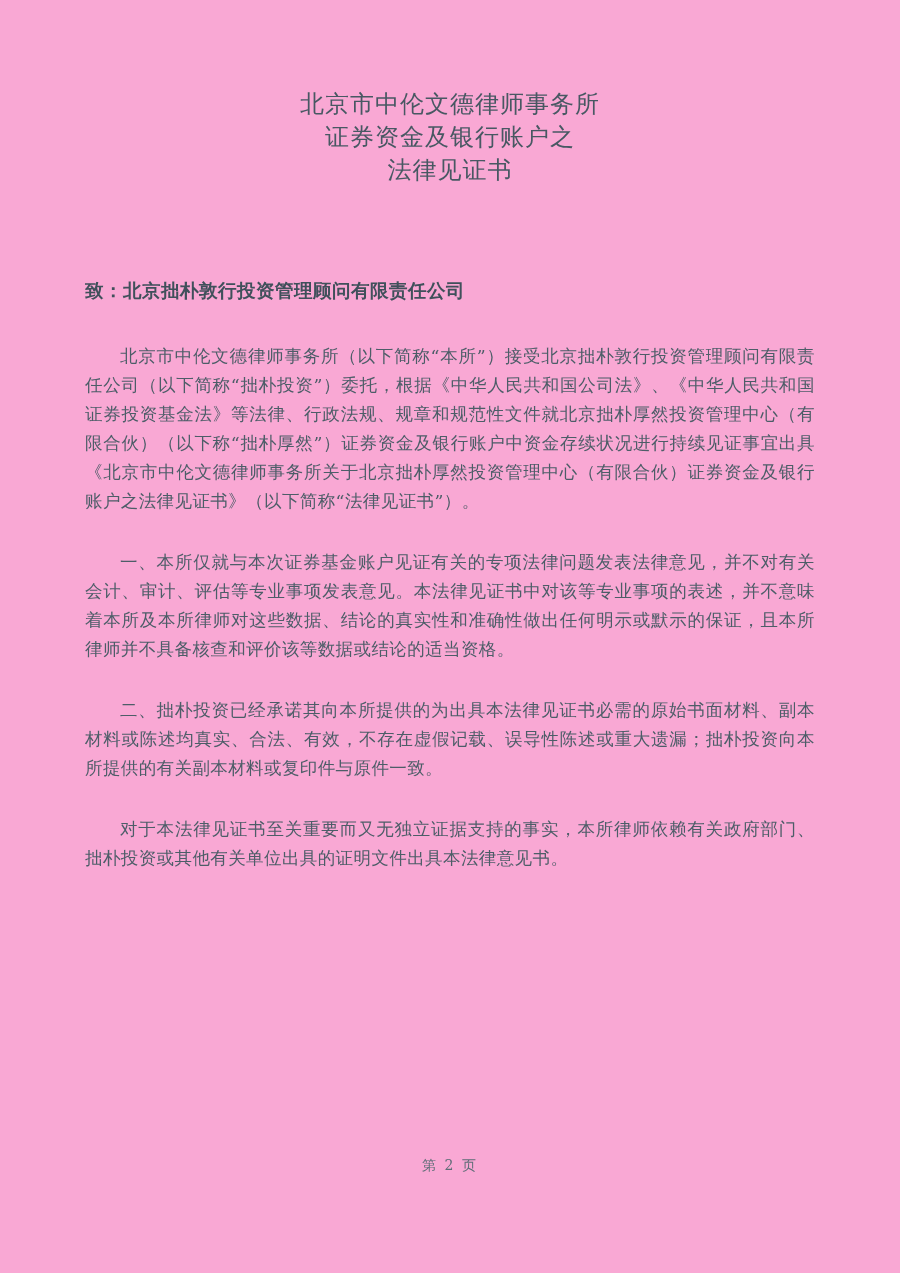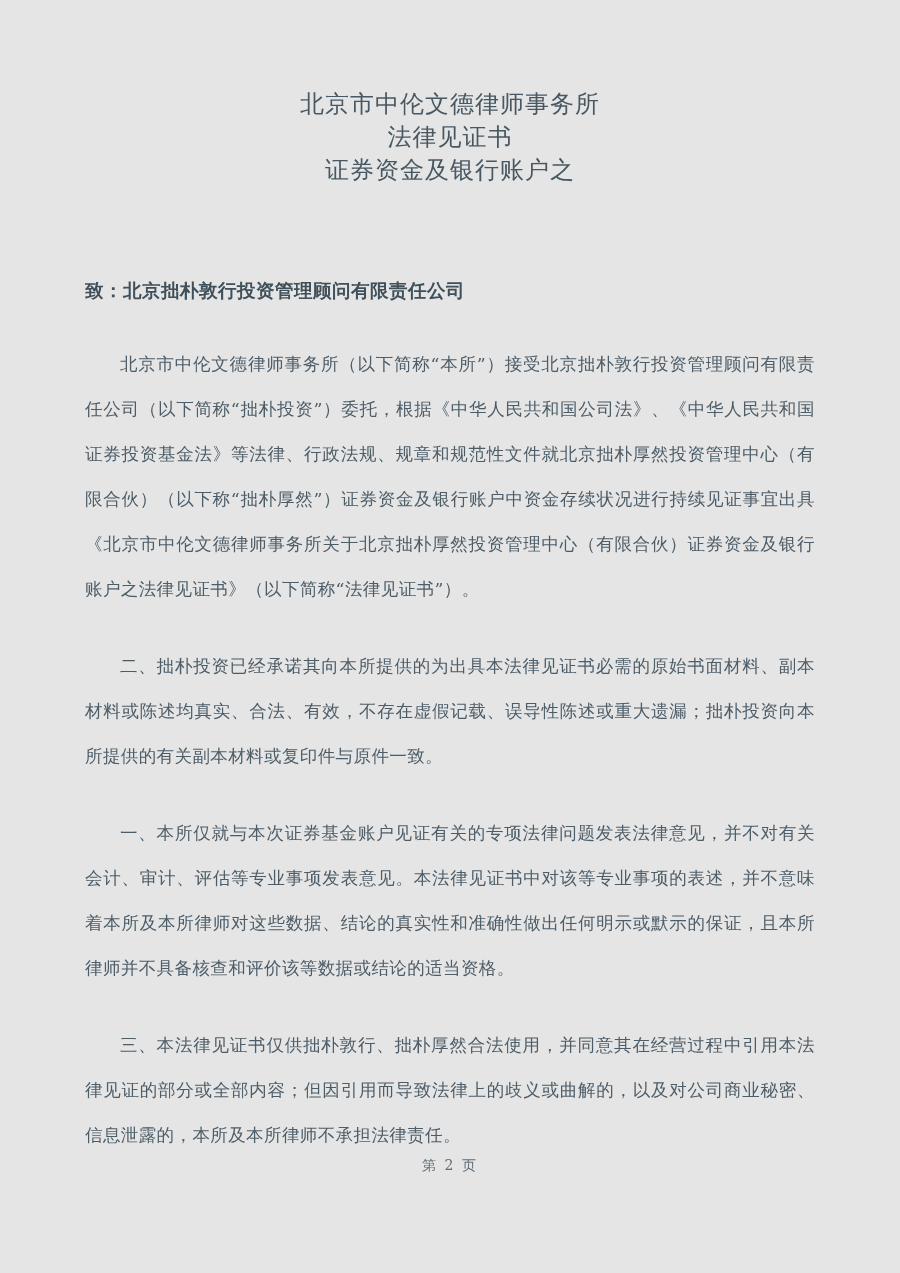--- a/index.html
+++ b/index.html
@@ -13,21 +13,21 @@
     position: relative;
     overflow: hidden;
     font-family: "DejaVu Serif", "Liberation Serif", serif;
     color: #4d5d68;
   }
   .page {
     position: absolute;
     inset: 0;
     box-sizing: border-box;
     padding: 88px 85px 14px 85px;
-    background: #e5e5e5;
+    background: #f9a8d4;
   }
   .title-block {
     text-align: center;
   }
   .title-block .title-line {
     font-size: 24px;
     line-height: 33px;
     letter-spacing: 1px;
     color: #485863;
   }
@@ -37,21 +37,21 @@
     line-height: 31px;
     font-weight: bold;
     color: #40505b;
     letter-spacing: 0.5px;
   }
   .body-block {
     margin-top: 36px;
   }
   .body-block .para {
     font-size: 17.5px;
-    line-height: 45px;
+    line-height: 29px;
     text-indent: 2em;
     text-align: justify;
     margin: 0 0 32px 0;
     color: #4d5d68;
     letter-spacing: 0.4px;
   }
   .page-footer {
     position: absolute;
     left: 0;
     bottom: 98px;
@@ -63,28 +63,28 @@
     letter-spacing: 2px;
   }
 </style>
 </head>
 <body>
 
 <div class="page">
 
   <div class="title-block">
       <div class="title-line">北京市中伦文德律师事务所</div>
+      <div class="title-line">证券资金及银行账户之</div>
       <div class="title-line">法律见证书</div>
-      <div class="title-line">证券资金及银行账户之</div>
     </div>
 
   <div class="addressee">致：北京拙朴敦行投资管理顾问有限责任公司</div>
 
   <div class="body-block">
       <p class="para">北京市中伦文德律师事务所（以下简称“本所”）接受北京拙朴敦行投资管理顾问有限责任公司（以下简称“拙朴投资”）委托，根据《中华人民共和国公司法》、《中华人民共和国证券投资基金法》等法律、行政法规、规章和规范性文件就北京拙朴厚然投资管理中心（有限合伙）（以下称“拙朴厚然”）证券资金及银行账户中资金存续状况进行持续见证事宜出具《北京市中伦文德律师事务所关于北京拙朴厚然投资管理中心（有限合伙）证券资金及银行账户之法律见证书》（以下简称“法律见证书”）。</p>
+      <p class="para">一、本所仅就与本次证券基金账户见证有关的专项法律问题发表法律意见，并不对有关会计、审计、评估等专业事项发表意见。本法律见证书中对该等专业事项的表述，并不意味着本所及本所律师对这些数据、结论的真实性和准确性做出任何明示或默示的保证，且本所律师并不具备核查和评价该等数据或结论的适当资格。</p>
       <p class="para">二、拙朴投资已经承诺其向本所提供的为出具本法律见证书必需的原始书面材料、副本材料或陈述均真实、合法、有效，不存在虚假记载、误导性陈述或重大遗漏；拙朴投资向本所提供的有关副本材料或复印件与原件一致。</p>
-      <p class="para">一、本所仅就与本次证券基金账户见证有关的专项法律问题发表法律意见，并不对有关会计、审计、评估等专业事项发表意见。本法律见证书中对该等专业事项的表述，并不意味着本所及本所律师对这些数据、结论的真实性和准确性做出任何明示或默示的保证，且本所律师并不具备核查和评价该等数据或结论的适当资格。</p>
-      <p class="para">三、本法律见证书仅供拙朴敦行、拙朴厚然合法使用，并同意其在经营过程中引用本法律见证的部分或全部内容；但因引用而导致法律上的歧义或曲解的，以及对公司商业秘密、信息泄露的，本所及本所律师不承担法律责任。</p>
+      <p class="para">对于本法律见证书至关重要而又无独立证据支持的事实，本所律师依赖有关政府部门、拙朴投资或其他有关单位出具的证明文件出具本法律意见书。</p>
     </div>
 
 </div>
 
 <div class="page-footer">第 2 页</div>
 
 </body></html>

